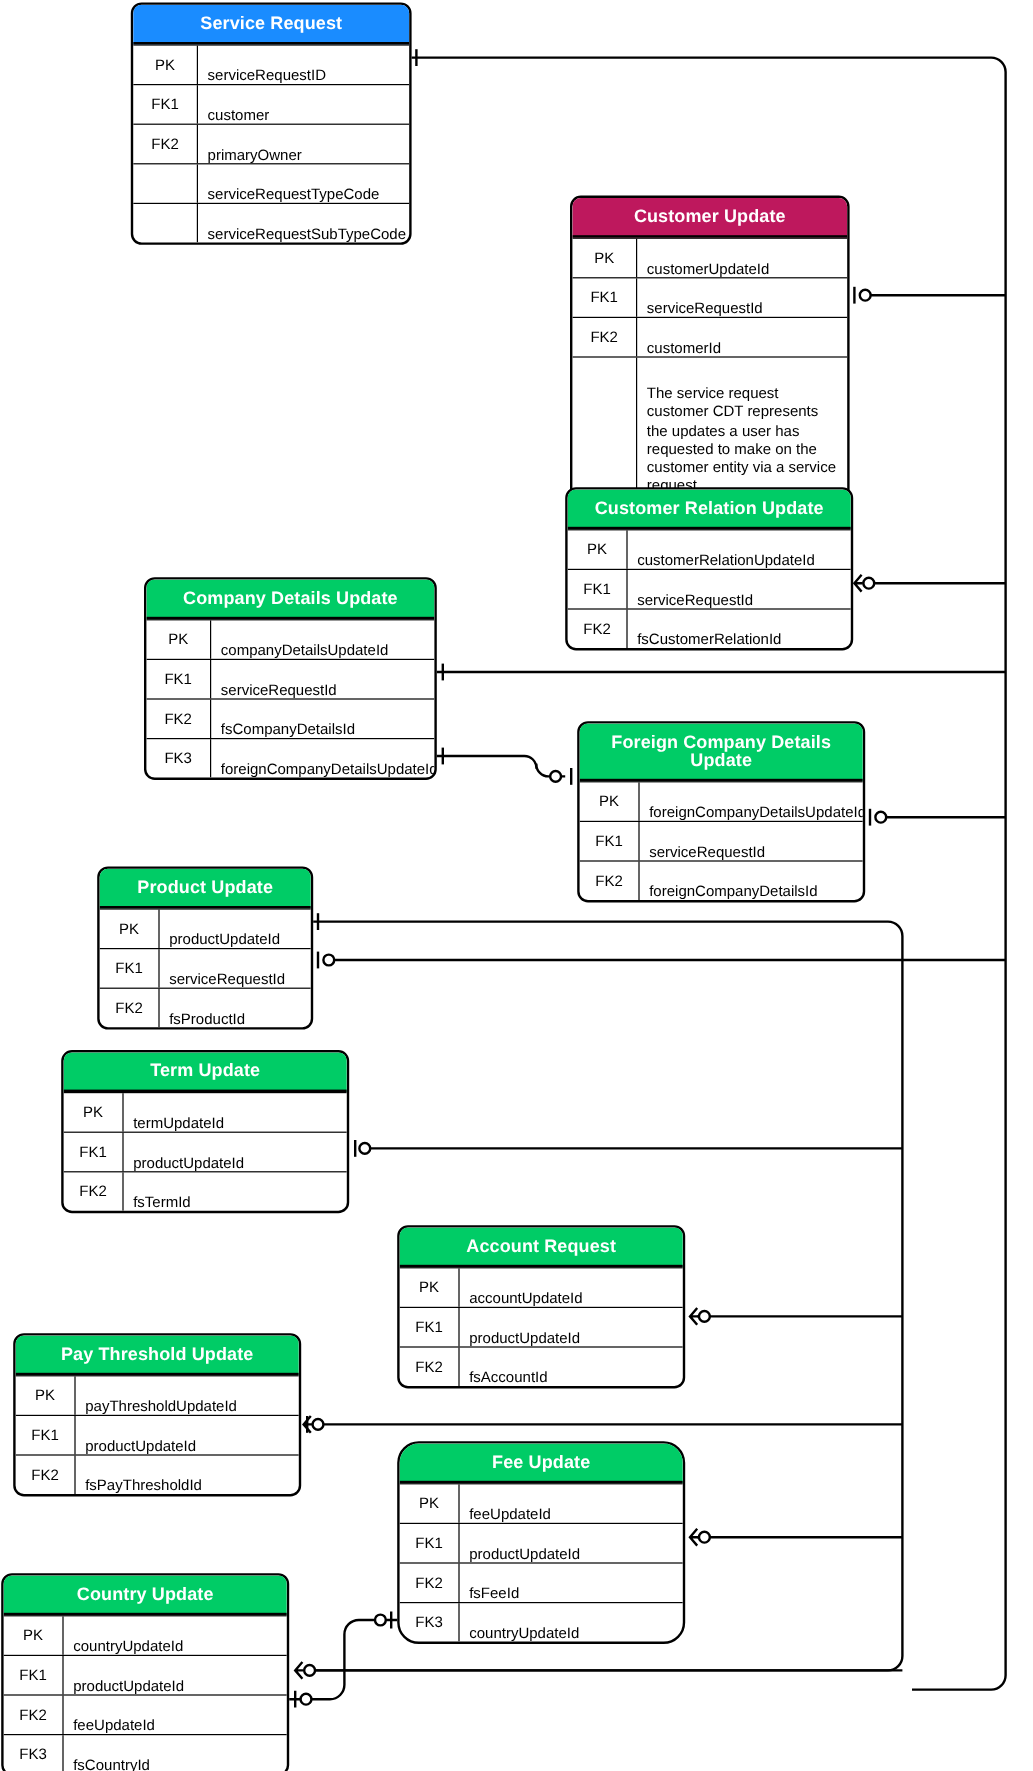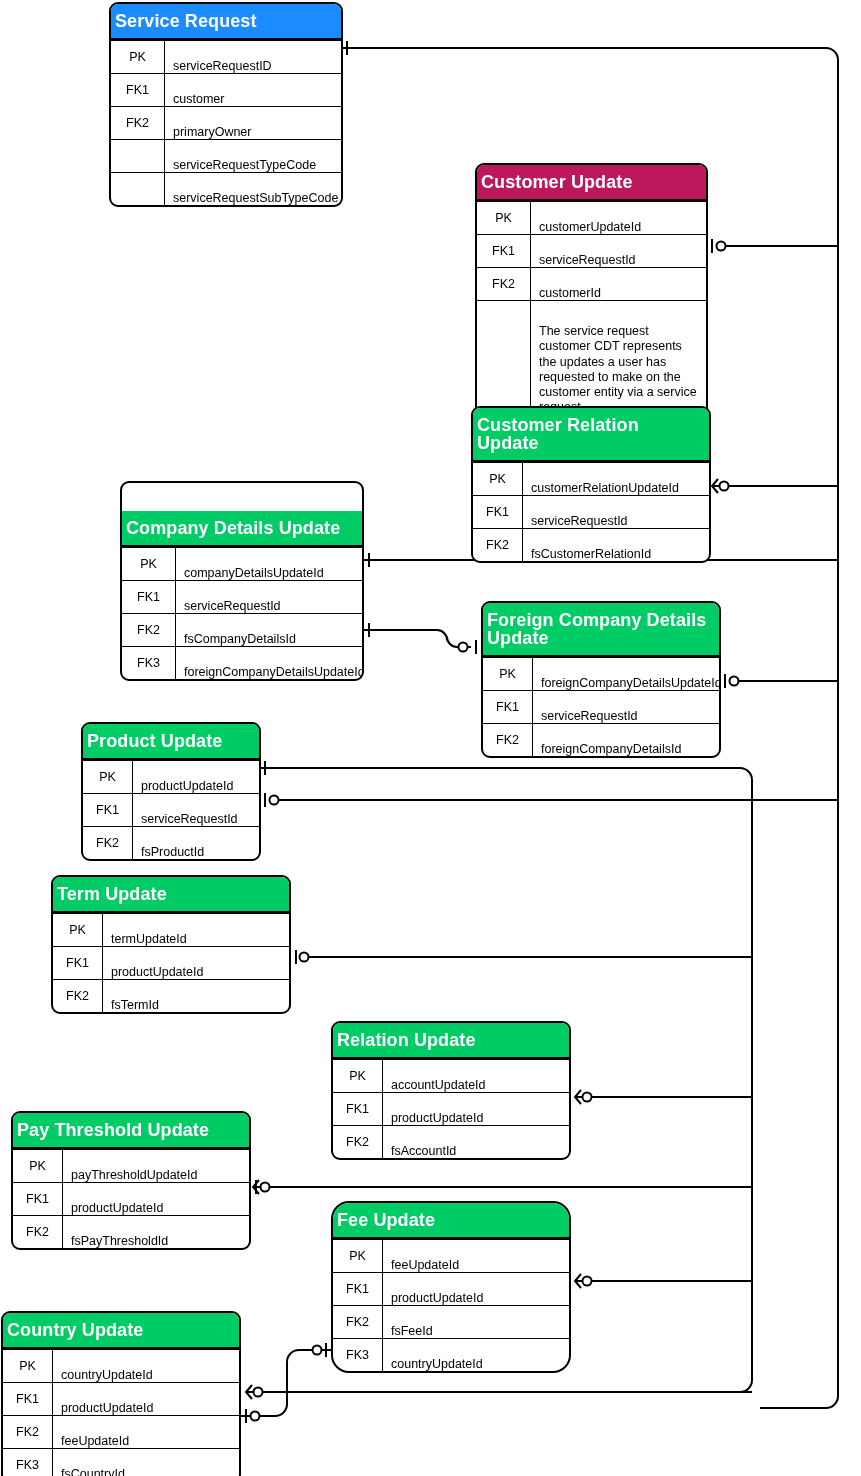--- a/index.html
+++ b/index.html
@@ -14,23 +14,23 @@
     position:absolute;
     box-sizing:border-box;
     background:#ffffff;
     border:2px solid #000000;
     border-radius:9px;
     overflow:hidden;
   }
   .entity-title{
     box-sizing:border-box;
     width:100%;
-    text-align:left;
+    text-align:center;
     font-weight:bold;
-    font-size:18px;
+    font-size:15px;
     color:#ffffff;
     line-height:1;
     padding:8px 4px 8px;
     border-bottom:2px solid #000000;
     letter-spacing:0.1px;
   }
   .row{
     display:flex;
     border-top:1px solid #000000;
     box-sizing:border-box;
@@ -220,21 +220,21 @@
       <div class="key-cell">FK1</div>
       <div class="attr-cell">serviceRequestId</div>
     </div>
     <div class="row">
       <div class="key-cell">FK2</div>
       <div class="attr-cell">fsCustomerRelationId</div>
     </div>
   </div>
 
   <div class="entity" id="ent-company-details-update">
-    <div class="entity-title" style="background:#00cc66;margin-top:28px;">Company Details Update</div>
+    <div class="entity-title" style="background:#00cc66;">Company Details Update</div>
     <div class="row">
       <div class="key-cell">PK</div>
       <div class="attr-cell">companyDetailsUpdateId</div>
     </div>
     <div class="row">
       <div class="key-cell">FK1</div>
       <div class="attr-cell">serviceRequestId</div>
     </div>
     <div class="row">
       <div class="key-cell">FK2</div>
@@ -288,21 +288,21 @@
       <div class="key-cell">FK1</div>
       <div class="attr-cell">productUpdateId</div>
     </div>
     <div class="row">
       <div class="key-cell">FK2</div>
       <div class="attr-cell">fsTermId</div>
     </div>
   </div>
 
   <div class="entity" id="ent-account-update">
-    <div class="entity-title" style="background:#00cc66;">Relation Update</div>
+    <div class="entity-title" style="background:#00cc66;">Account Request</div>
     <div class="row">
       <div class="key-cell">PK</div>
       <div class="attr-cell">accountUpdateId</div>
     </div>
     <div class="row">
       <div class="key-cell">FK1</div>
       <div class="attr-cell">productUpdateId</div>
     </div>
     <div class="row">
       <div class="key-cell">FK2</div>

